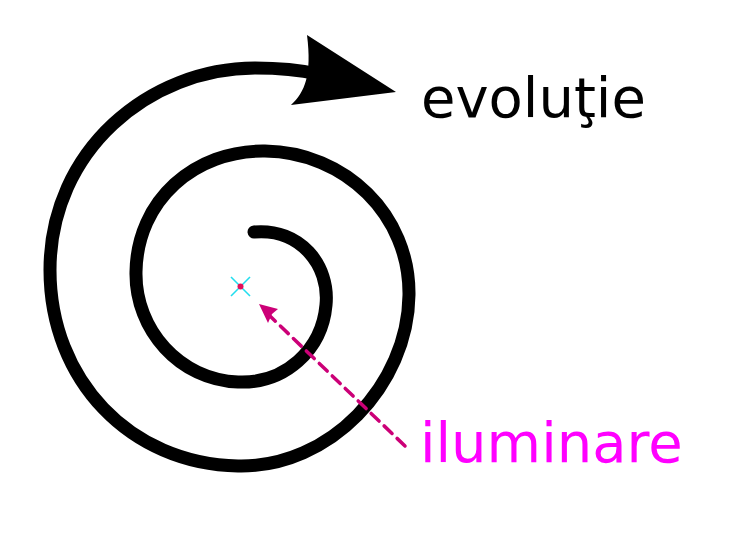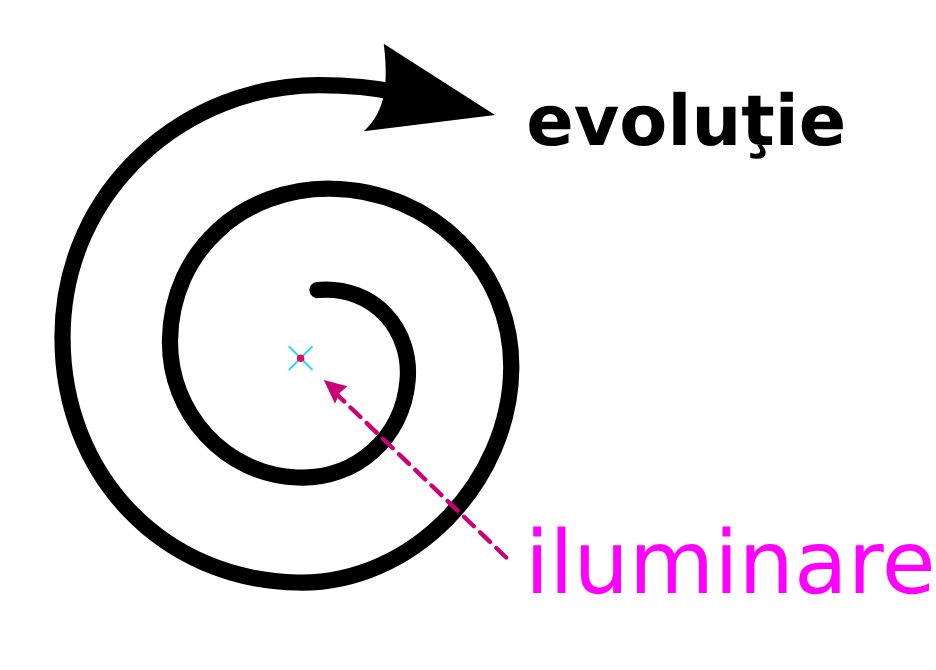--- a/index.html
+++ b/index.html
@@ -4,22 +4,22 @@
   <style>
     html, body { margin: 0; padding: 0; background: #ffffff; }
     body { width: 749px; height: 536px; position: relative; overflow: hidden; }
     #diagram { position: absolute; left: 0; top: 0; width: 749px; height: 536px; }
     .label {
       position: absolute;
       font-family: "DejaVu Sans", "Liberation Sans", sans-serif;
       white-space: nowrap;
       line-height: 1;
     }
-    .label-evolutie { left: 421px; top: 70px; font-size: 56px; color: #000000; font-weight: bold; }
-    .label-iluminare { left: 420px; top: 415px; font-size: 70px; color: #ff00ff; }
+    .label-evolutie { left: 421px; top: 70px; font-size: 56px; color: #000000; }
+    .label-iluminare { left: 420px; top: 415px; font-size: 56px; color: #ff00ff; }
   </style>
 </head>
 <body>
 
 <svg id="diagram" viewBox="0 0 749 536" xmlns="http://www.w3.org/2000/svg">
 
   <path d="M 254 232
            C 300 228, 330 265, 326 305
            C 322 350, 285 384, 238 382
            C 180 380, 135 330, 136 272

